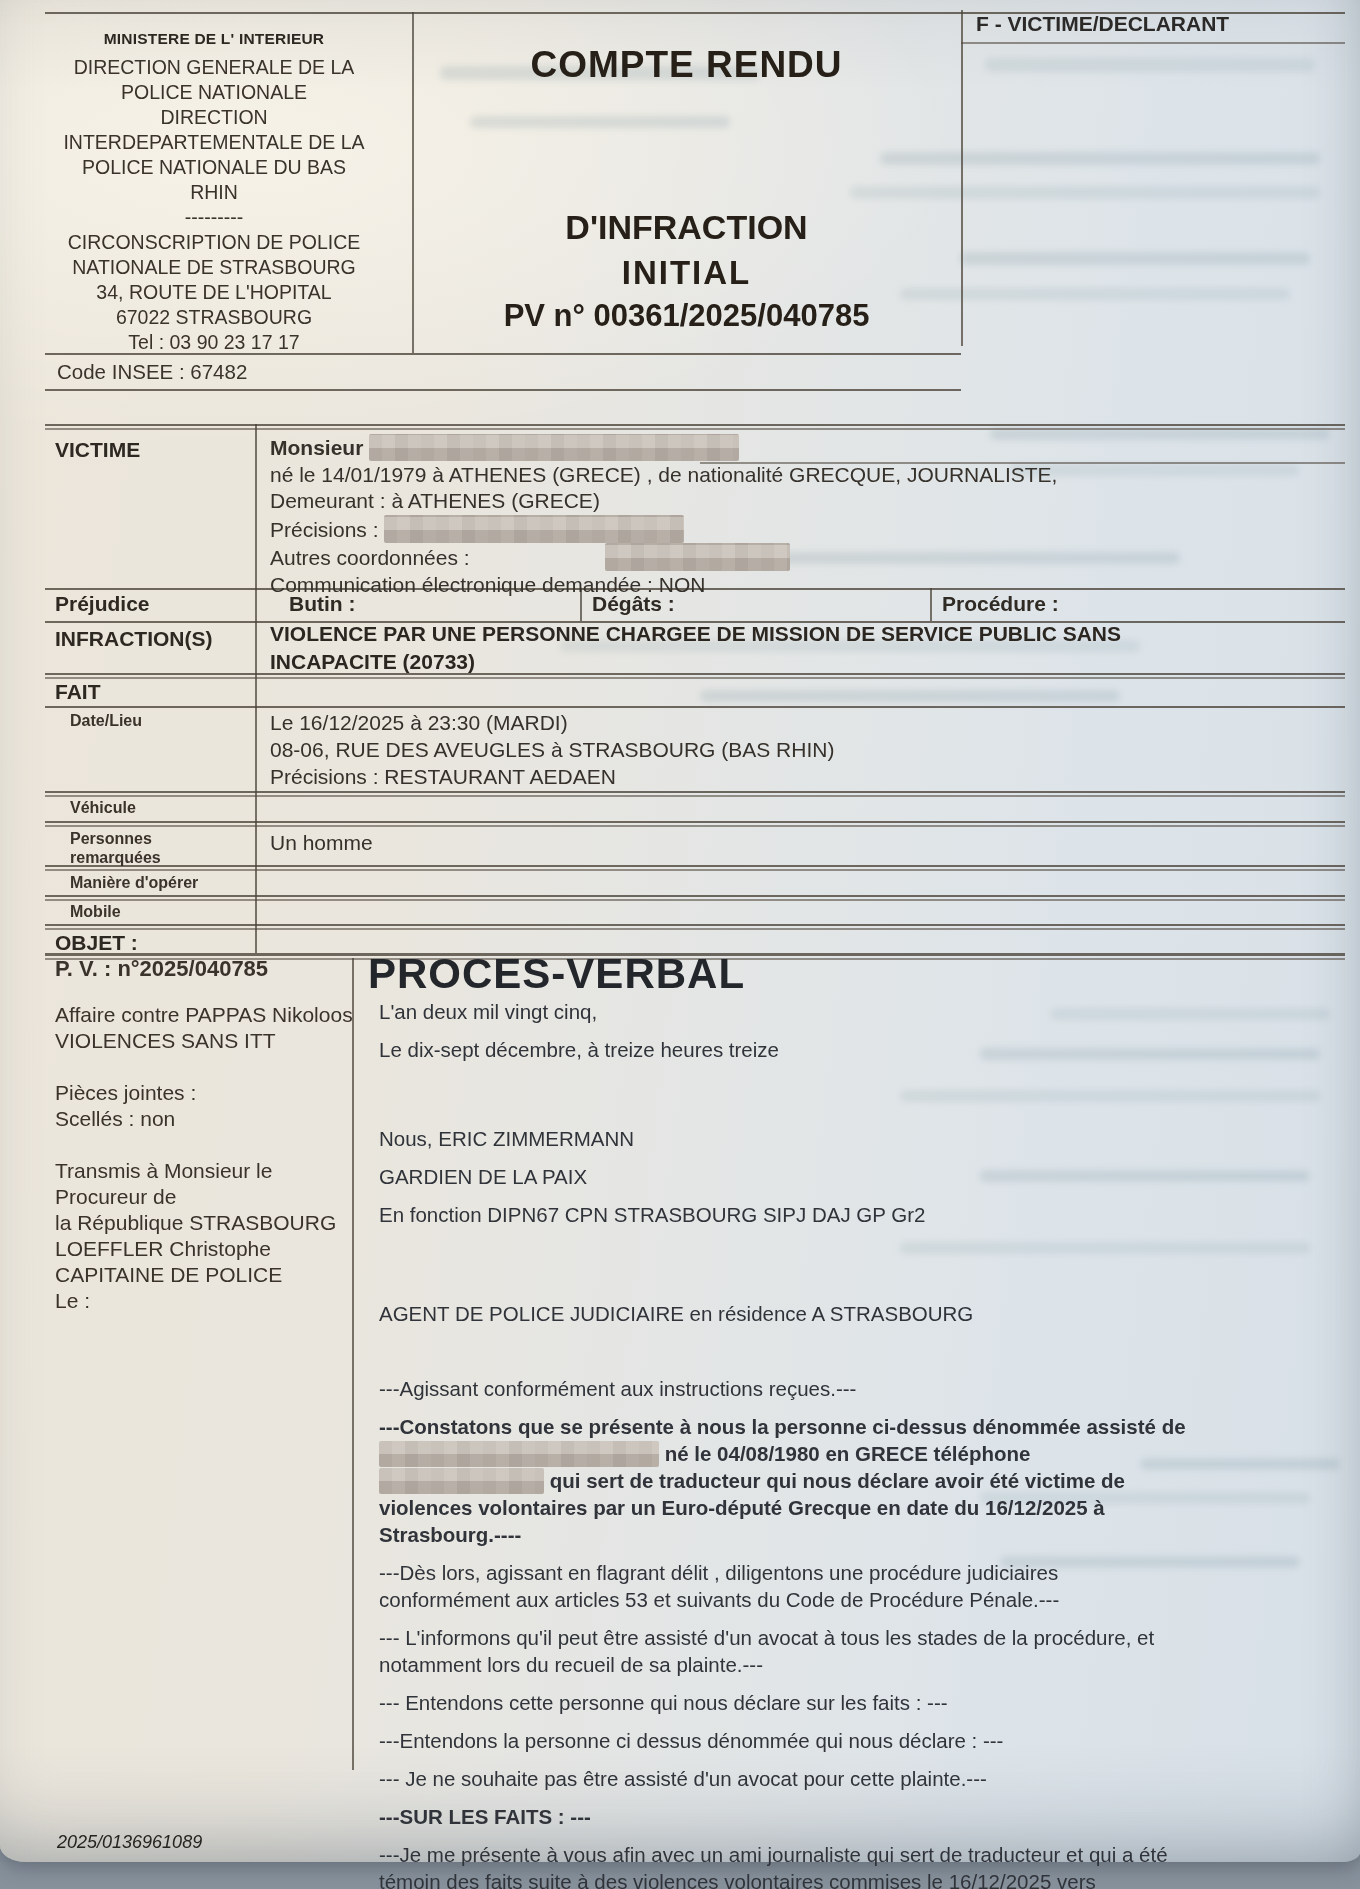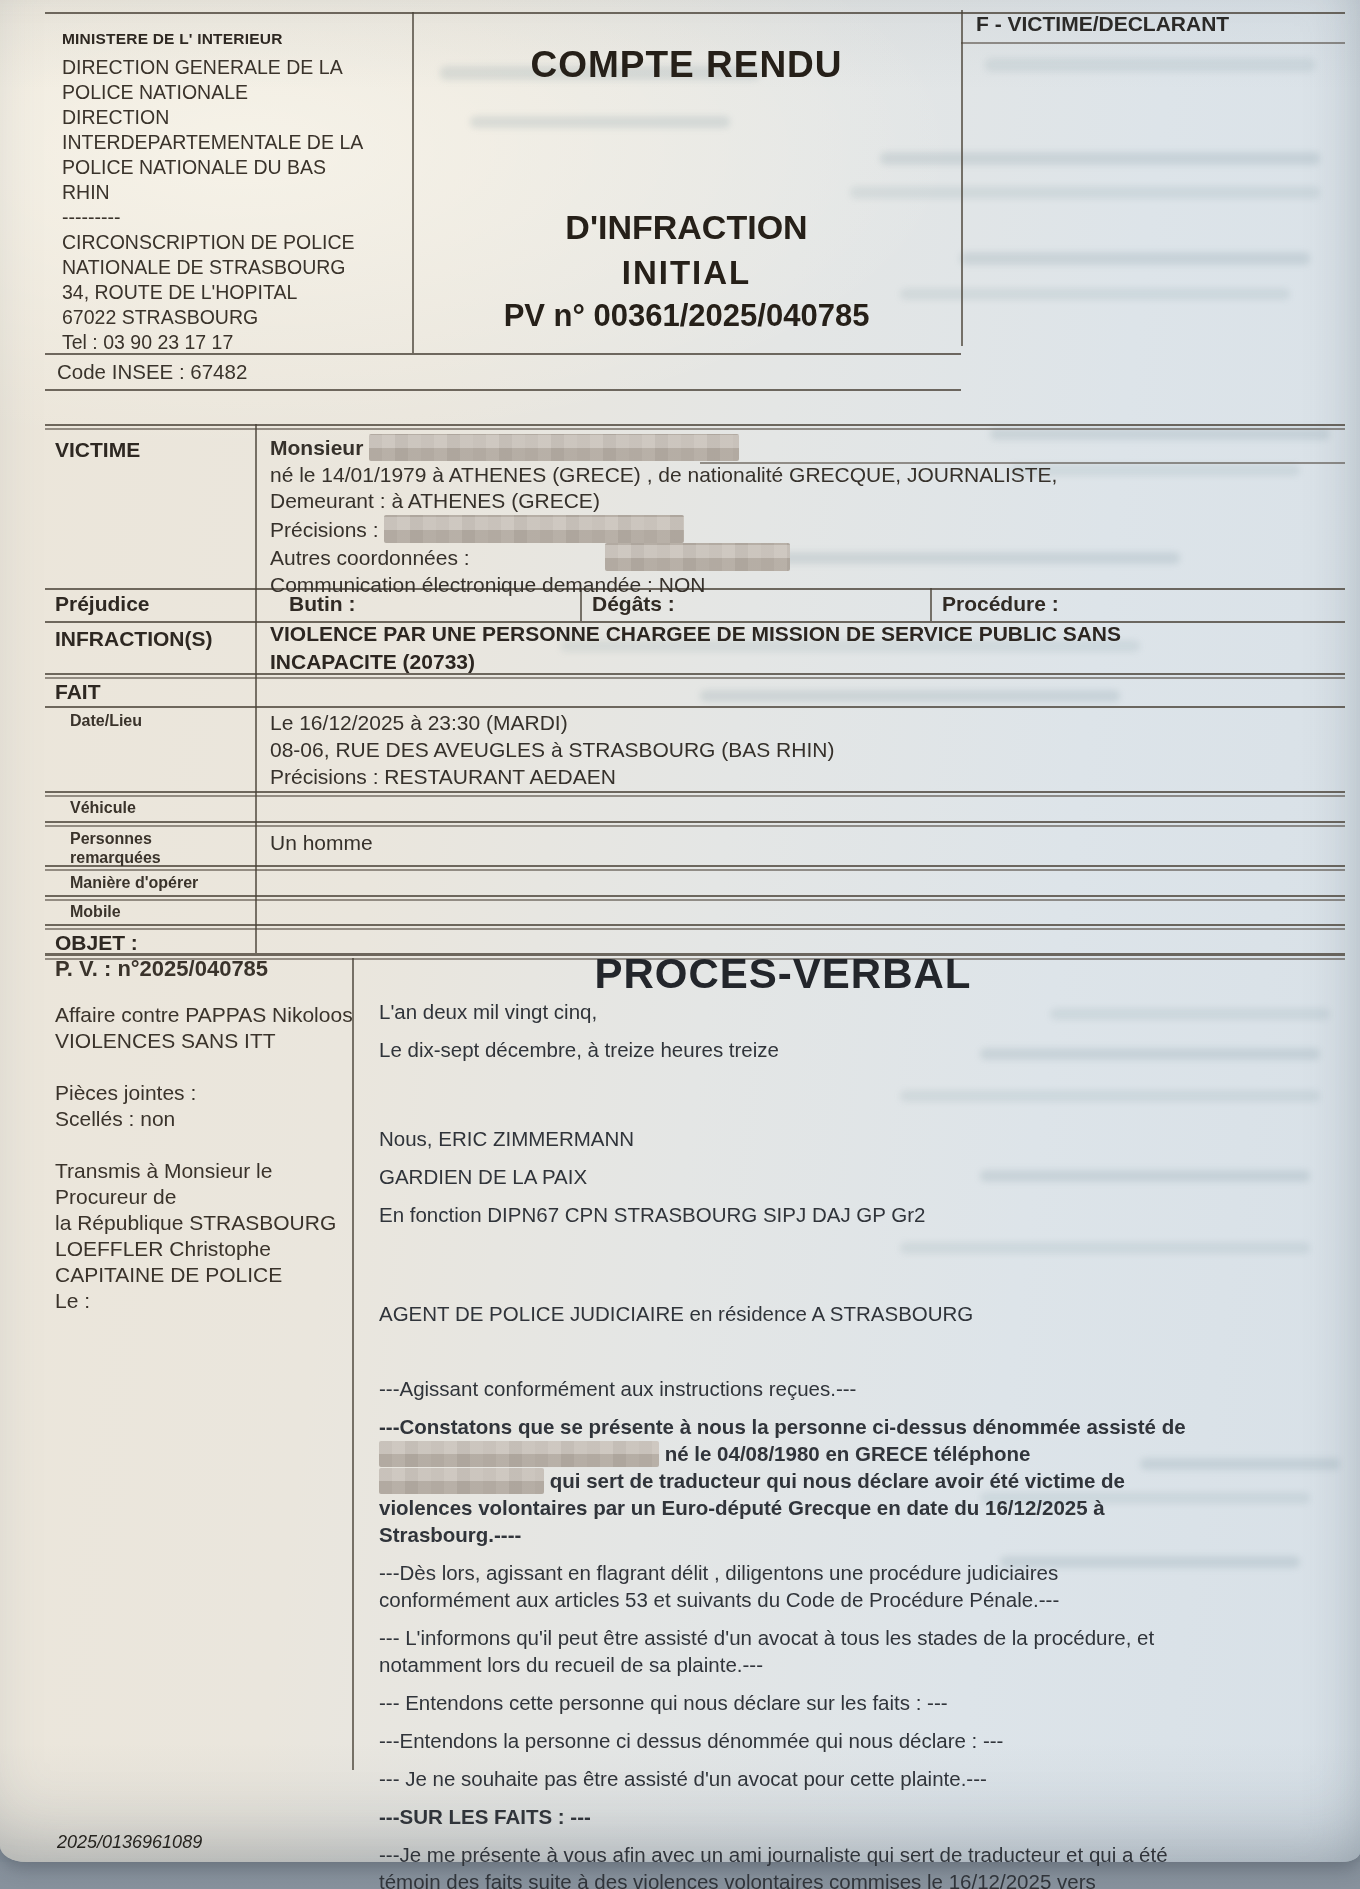--- a/index.html
+++ b/index.html
@@ -14,21 +14,21 @@
     box-shadow: inset 0 -46px 70px -34px rgba(86,99,112,.38), inset -34px 0 60px -40px rgba(95,108,118,.30), 0 6px 18px rgba(40,50,60,.35);}
   .paper::after{content:"";position:absolute;inset:0;pointer-events:none;
     background:linear-gradient(180deg,rgba(120,130,140,.08) 0,rgba(0,0,0,0) 90px),
                linear-gradient(0deg,rgba(100,115,128,.10) 0,rgba(0,0,0,0) 120px);}
   .hline{position:absolute;height:2px;background:rgba(74,66,56,.78);}
   .hline.thin{height:1.5px;background:rgba(74,66,56,.55);}
   .vline{position:absolute;width:2px;background:rgba(74,66,56,.72);}
   .abs{position:absolute;}
   .b{font-weight:bold;}
   
-  .agency{left:62px;top:26px;width:316px;text-align:left;font-size:19.5px;line-height:25px;color:#3a332b;}
+  .agency{left:56px;top:26px;width:316px;text-align:center;font-size:19.5px;line-height:25px;color:#3a332b;}
   .agency .ministry{font-weight:bold;font-size:15.5px;letter-spacing:.2px;color:#2d2721;margin-bottom:4px;}
   .title-cell{left:412px;top:0;width:549px;height:350px;color:#262019;}
   .t1{position:absolute;left:0;top:44px;width:100%;text-align:center;font-size:37px;font-weight:bold;letter-spacing:1px;}
   .t2{position:absolute;left:0;top:208px;width:100%;text-align:center;font-size:34px;font-weight:bold;}
   .t3{position:absolute;left:0;top:254px;width:100%;text-align:center;font-size:33px;font-weight:bold;letter-spacing:2px;}
   .t4{position:absolute;left:0;top:298px;width:100%;text-align:center;font-size:31px;font-weight:bold;}
   .fvictime{left:976px;top:12px;width:370px;font-size:21px;font-weight:bold;color:#2b2a28;}
   .insee{left:57px;top:360px;font-size:20.5px;color:#3a342c;}
   
   .lbl{position:absolute;left:55px;font-weight:bold;font-size:21px;color:#2e2822;}
@@ -42,21 +42,21 @@
     filter:blur(.4px);}
   .pj-lbl{position:absolute;font-weight:bold;font-size:21px;color:#302a24;}
   .infr{top:620px;width:900px;line-height:28px;font-weight:bold;color:#2c2621;}
   .fait-line{line-height:27px;}
   
   .leftcol{left:55px;top:956px;width:300px;font-size:21px;line-height:26px;color:#3a332b;}
   .leftcol .pvnum{font-weight:bold;font-size:22px;}
   .leftcol div{margin:0;}
   .sp20{height:20px;} .sp26{height:26px;}
   .pvcol{left:368px;top:960px;width:830px;font-size:20.5px;line-height:27px;color:#30343a;}
-  .pv-title{text-align:center;font-size:42px;font-weight:bold;letter-spacing:1px;color:#23262b;margin:0 0 10px 0;}
+  .pv-title{font-size:42px;font-weight:bold;letter-spacing:1px;color:#23262b;margin:0 0 10px 0;}
   .pvcol p{margin:11px;}
   .gap40{height:40px;} .gap50{height:50px;} .gap26{height:26px;}
   .footer-ref{left:57px;top:1832px;font-size:18px;font-style:italic;color:#26241f;}
   
   .ghost{position:absolute;border-radius:6px;background:rgba(92,126,138,.16);filter:blur(3px);pointer-events:none;}
   .ghost.g2{background:rgba(96,130,142,.12);}
 </style>
 </head>
 <body>
 

